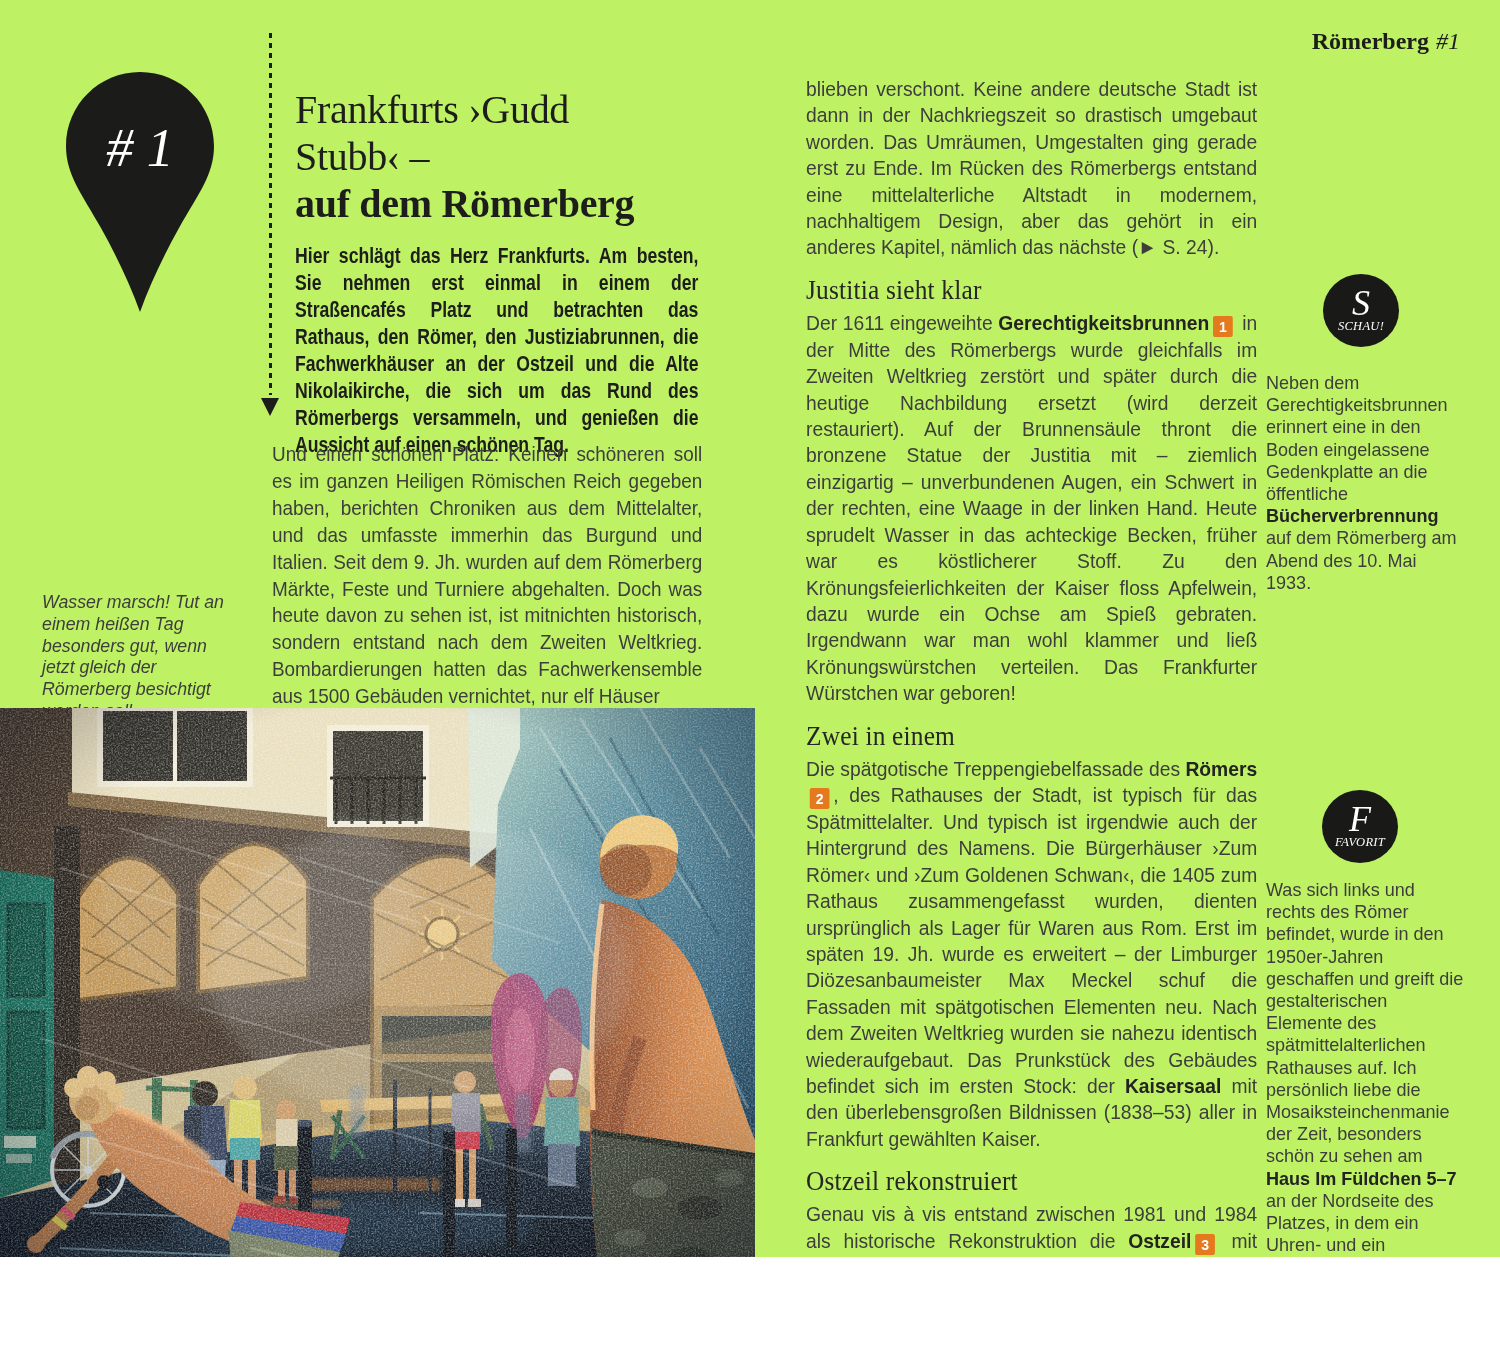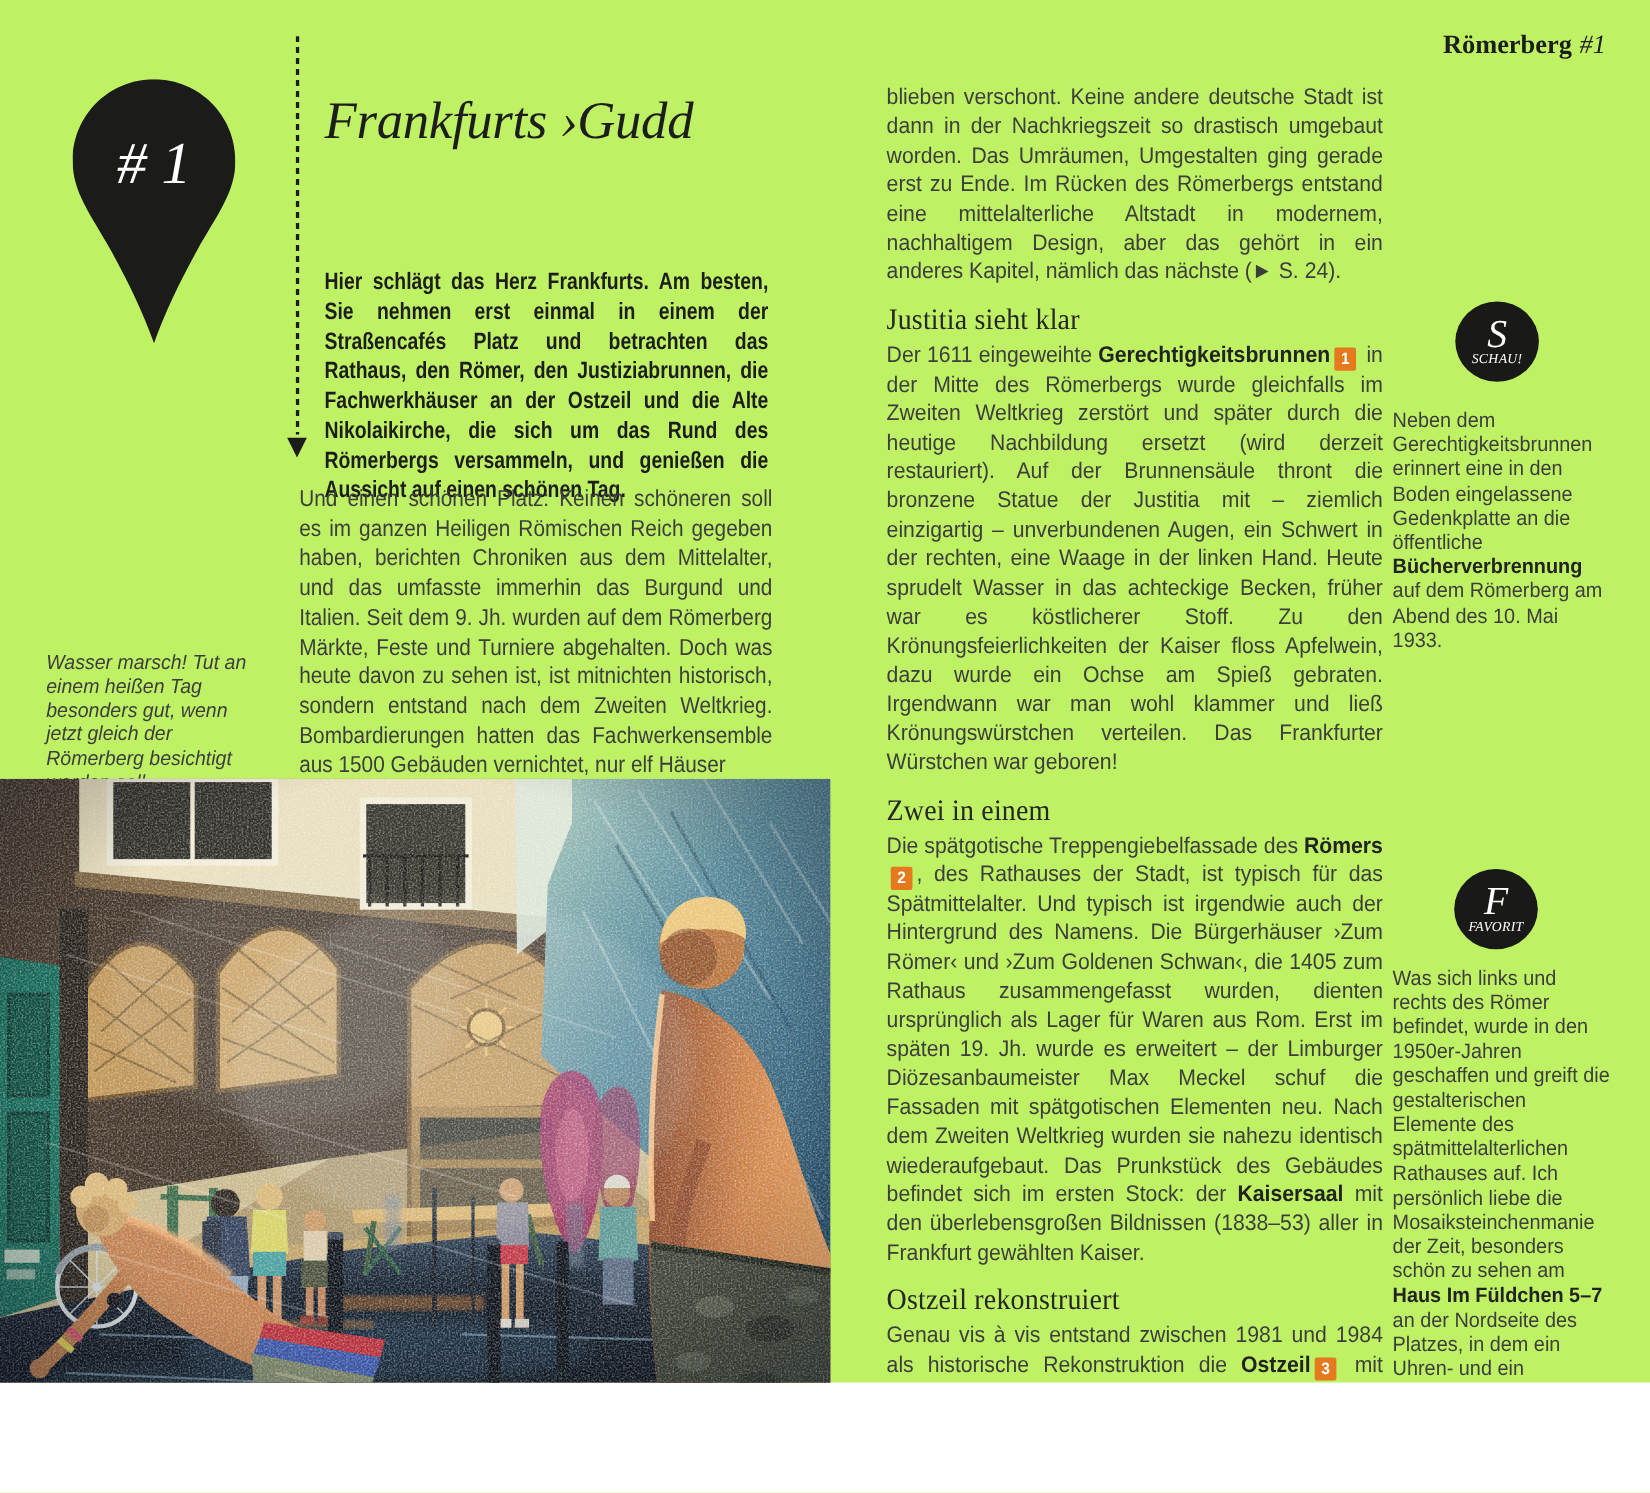--- a/index.html
+++ b/index.html
@@ -23,21 +23,21 @@
   .pin-wrap { left:66px; top:72px; width:148px; height:240px; }
 
   
   .dash-line { left:269px; top:33px; width:3px; height:362px;
     background:repeating-linear-gradient(to bottom,#1c1c1a 0 5px,transparent 5px 10px); }
   .dash-arrow { left:261px; top:398px; width:0; height:0;
     border-left:9px solid transparent; border-right:9px solid transparent; border-top:18px solid #1c1c1a; }
 
   
   .title { left:295px; top:86px; width:440px; font-family:"Liberation Serif", serif;
-    font-size:48px; line-height:47px; color:#1d1d1b; letter-spacing:-0.3px;font-style:italic; }
+    font-size:40px; line-height:47px; color:#1d1d1b; letter-spacing:-0.3px; }
   .title .l3 { font-weight:bold; }
 
   
   .intro { left:295px; top:243px; width:492px; font-weight:bold; font-size:21.5px;
     line-height:27px; text-align:justify; color:#1d1d1b; hyphens:auto; }
 
   
   .col1 { left:272px; top:441px; width:478px; font-size:21px; line-height:26.9px;
     text-align:justify; hyphens:auto; }
 
@@ -90,20 +90,22 @@
       <path d="M74,0 C115,0 148,33 148,74 C148,103 132,122 113,156 C98,183 84,212 74,240 C64,212 50,183 35,156 C16,122 0,103 0,74 C0,33 33,0 74,0 Z" fill="#1b1b19"></path>
       <text x="74" y="94" text-anchor="middle" fill="#ffffff" font-family="Liberation Serif, serif" font-style="italic" font-size="54"># 1</text>
     </svg>
   </div>
 
   <div class="abs dash-line"></div>
   <div class="abs dash-arrow"></div>
 
   <div class="abs title">
     <div class="l1">Frankfurts ›Gudd</div>
+    <div class="l2">Stubb‹ –</div>
+    <div class="l3">auf dem Römerberg</div>
   </div>
 
   <div class="abs intro sx82">Hier schlägt das Herz Frankfurts. Am besten, Sie nehmen erst einmal in einem der Straßencafés Platz und betrachten das Rathaus, den Römer, den Justiziabrunnen, die Fachwerkhäuser an der Ostzeil und die Alte Nikolaikirche, die sich um das Rund des Römerbergs versammeln, und genießen die Aussicht auf einen schönen Tag.</div>
 
   <div class="abs col1 sx90">Und einen schönen Platz: Keinen schöneren soll es im ganzen Heiligen Römischen Reich gegeben haben, berichten Chroniken aus dem Mittelalter, und das umfasste immerhin das Burgund und Italien. Seit dem 9. Jh. wurden auf dem Römerberg Märkte, Feste und Turniere abgehalten. Doch was heute davon zu sehen ist, ist mitnichten historisch, sondern entstand nach dem Zweiten Weltkrieg. Bombardierungen hatten das Fachwerkensemble aus 1500 Gebäuden vernichtet, nur elf Häuser</div>
 
   <div class="abs caption sx96">Wasser marsch! Tut an einem heißen Tag besonders gut, wenn jetzt gleich der Römerberg besichtigt werden soll.</div>
 
   <div class="abs photo">
     <svg width="755" height="582" viewBox="0 0 755 582">

